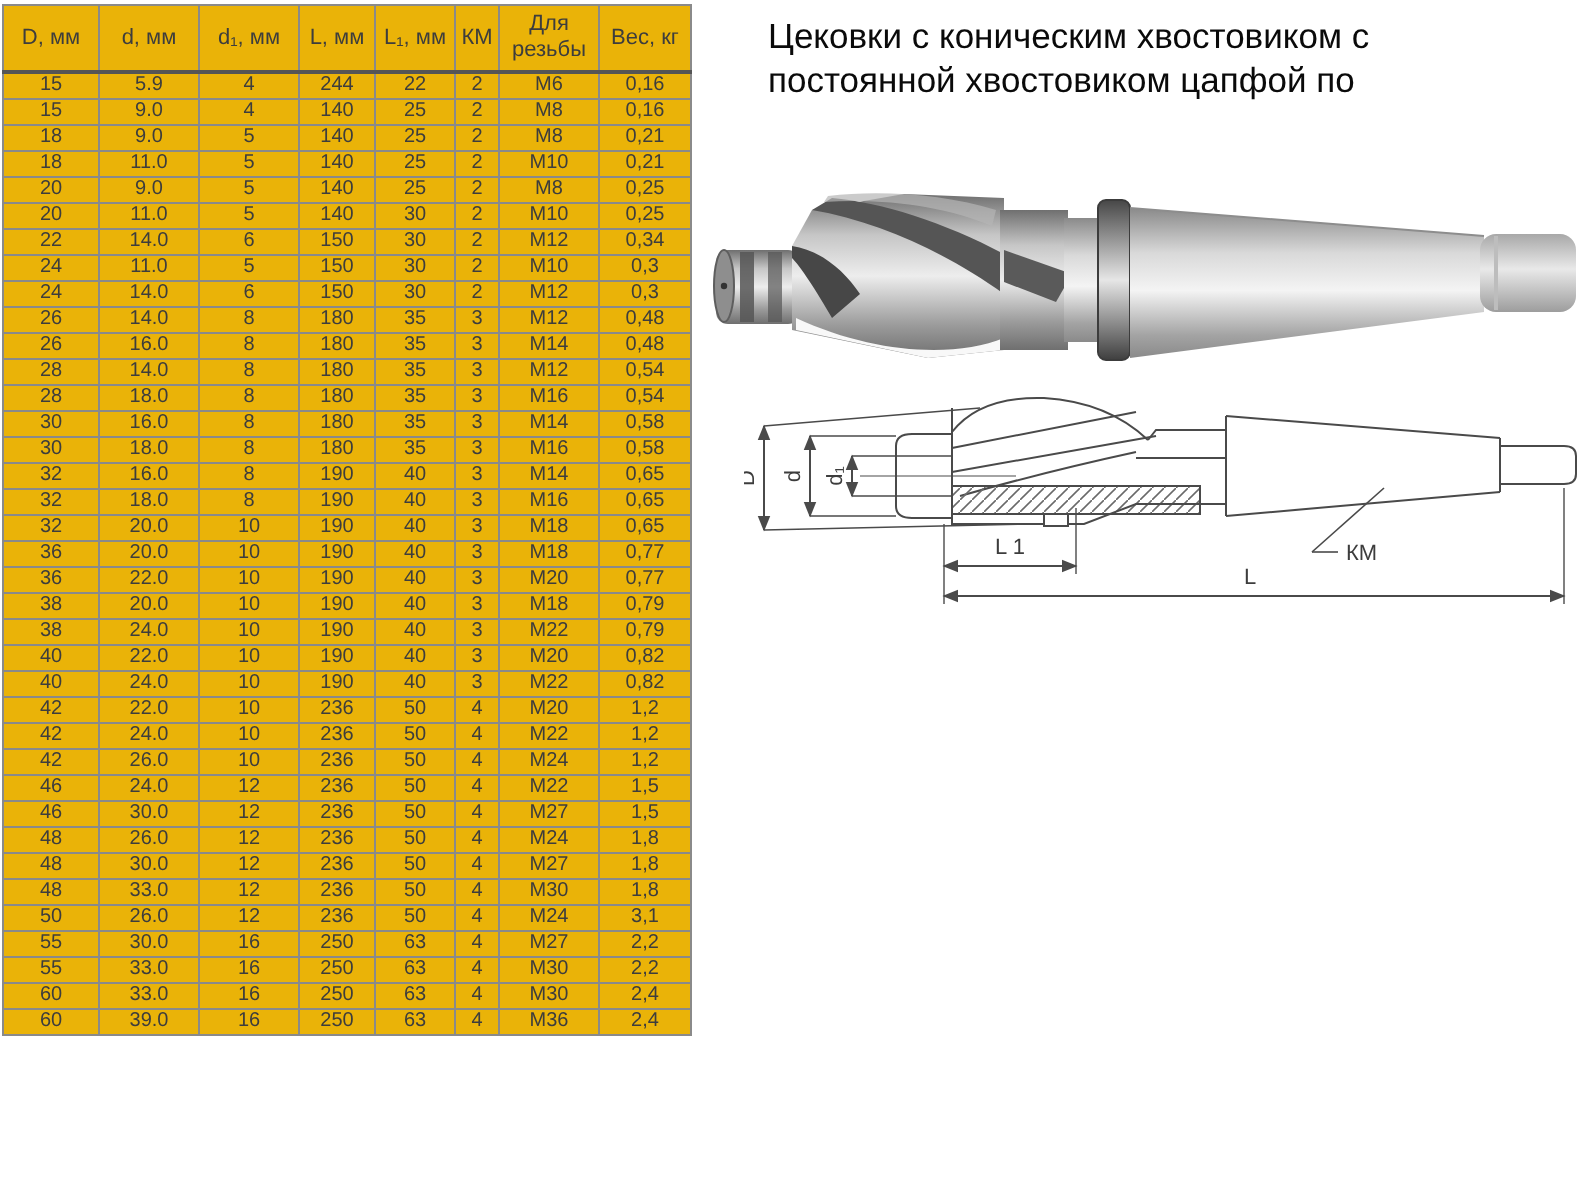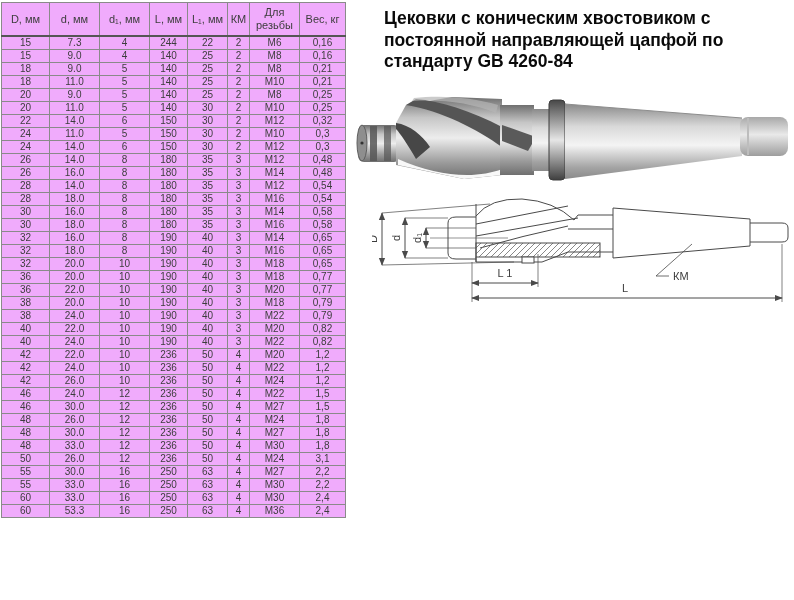--- a/index.html
+++ b/index.html
@@ -3,39 +3,39 @@
 <meta charset="utf-8">
 <style>
   html,body{margin:0;padding:0;}
   body{
     width:794px;height:600px;position:relative;overflow:hidden;
     background:#ffffff;font-family:"Liberation Sans",sans-serif;
   }
   
   table.spec{
     position:absolute;left:1px;top:2px;width:344px;height:477px;
-    border-collapse:collapse;table-layout:fixed;background:#f0abfc;
+    border-collapse:collapse;table-layout:fixed;background:#eab308;
     border:1px solid #555555;
   }
   table.spec th, table.spec td{
     border:1px solid #8a8a8a;
     text-align:center;vertical-align:middle;
     color:#3d3d3d;padding:0;overflow:hidden;
   }
   table.spec th{
     font-size:11px;font-weight:400;height:32px;line-height:1.15;
     border-bottom:2px solid #555555;white-space:normal;
   }
   table.spec td{
     font-size:10px;line-height:12px;height:12px;white-space:nowrap;
   }
   
   .title{
     position:absolute;left:384px;top:8px;width:404px;
-    font-size:17.5px;font-weight:bold;color:#0a0a0a;line-height:1.24;
+    font-size:17.5px;font-weight:normal;color:#0a0a0a;line-height:1.24;
   }
   .photo-svg{position:absolute;left:352px;top:85px;}
   .draw-svg{position:absolute;left:372px;top:196px;}
   .dim-label{font-size:11px;fill:#3d3d3d;}
 </style>
 </head>
 <body>
 
 <table class="spec">
   <colgroup id="spec-cols">
@@ -56,21 +56,21 @@
         <th>L, мм</th>
         <th>L₁, мм</th>
         <th>КМ</th>
         <th>Для резьбы</th>
         <th>Вес, кг</th>
       </tr>
   </thead>
   <tbody id="body-rows">
       <tr>
         <td>15</td>
-        <td>7.3</td>
+        <td>5.9</td>
         <td>4</td>
         <td>244</td>
         <td>22</td>
         <td>2</td>
         <td>M6</td>
         <td>0,16</td>
       </tr>
       <tr>
         <td>15</td>
         <td>9.0</td>
@@ -122,21 +122,21 @@
         <td>0,25</td>
       </tr>
       <tr>
         <td>22</td>
         <td>14.0</td>
         <td>6</td>
         <td>150</td>
         <td>30</td>
         <td>2</td>
         <td>M12</td>
-        <td>0,32</td>
+        <td>0,34</td>
       </tr>
       <tr>
         <td>24</td>
         <td>11.0</td>
         <td>5</td>
         <td>150</td>
         <td>30</td>
         <td>2</td>
         <td>M10</td>
         <td>0,3</td>
@@ -416,35 +416,34 @@
         <td>33.0</td>
         <td>16</td>
         <td>250</td>
         <td>63</td>
         <td>4</td>
         <td>M30</td>
         <td>2,4</td>
       </tr>
       <tr>
         <td>60</td>
-        <td>53.3</td>
+        <td>39.0</td>
         <td>16</td>
         <td>250</td>
         <td>63</td>
         <td>4</td>
         <td>M36</td>
         <td>2,4</td>
       </tr>
     </tbody>
 </table>
 
 <div class="title">
   <div>Цековки с коническим хвостовиком с</div>
-  <div>постоянной направляющей цапфой по</div>
-  <div>стандарту GB 4260-84</div>
+  <div>постоянной хвостовиком цапфой по</div>
 </div>
 
 <svg class="photo-svg" width="442" height="125" viewBox="0 0 442 125" aria-hidden="true">
   <defs>
     <linearGradient id="met1" x1="0" y1="0" x2="0" y2="1">
       <stop offset="0" stop-color="#6f6f6f"></stop>
         <stop offset="0.25" stop-color="#c6c6c6"></stop>
       <stop offset="0.5" stop-color="#ededed"></stop>
         <stop offset="0.8" stop-color="#9b9b9b"></stop>
       <stop offset="1" stop-color="#6f6f6f"></stop>

